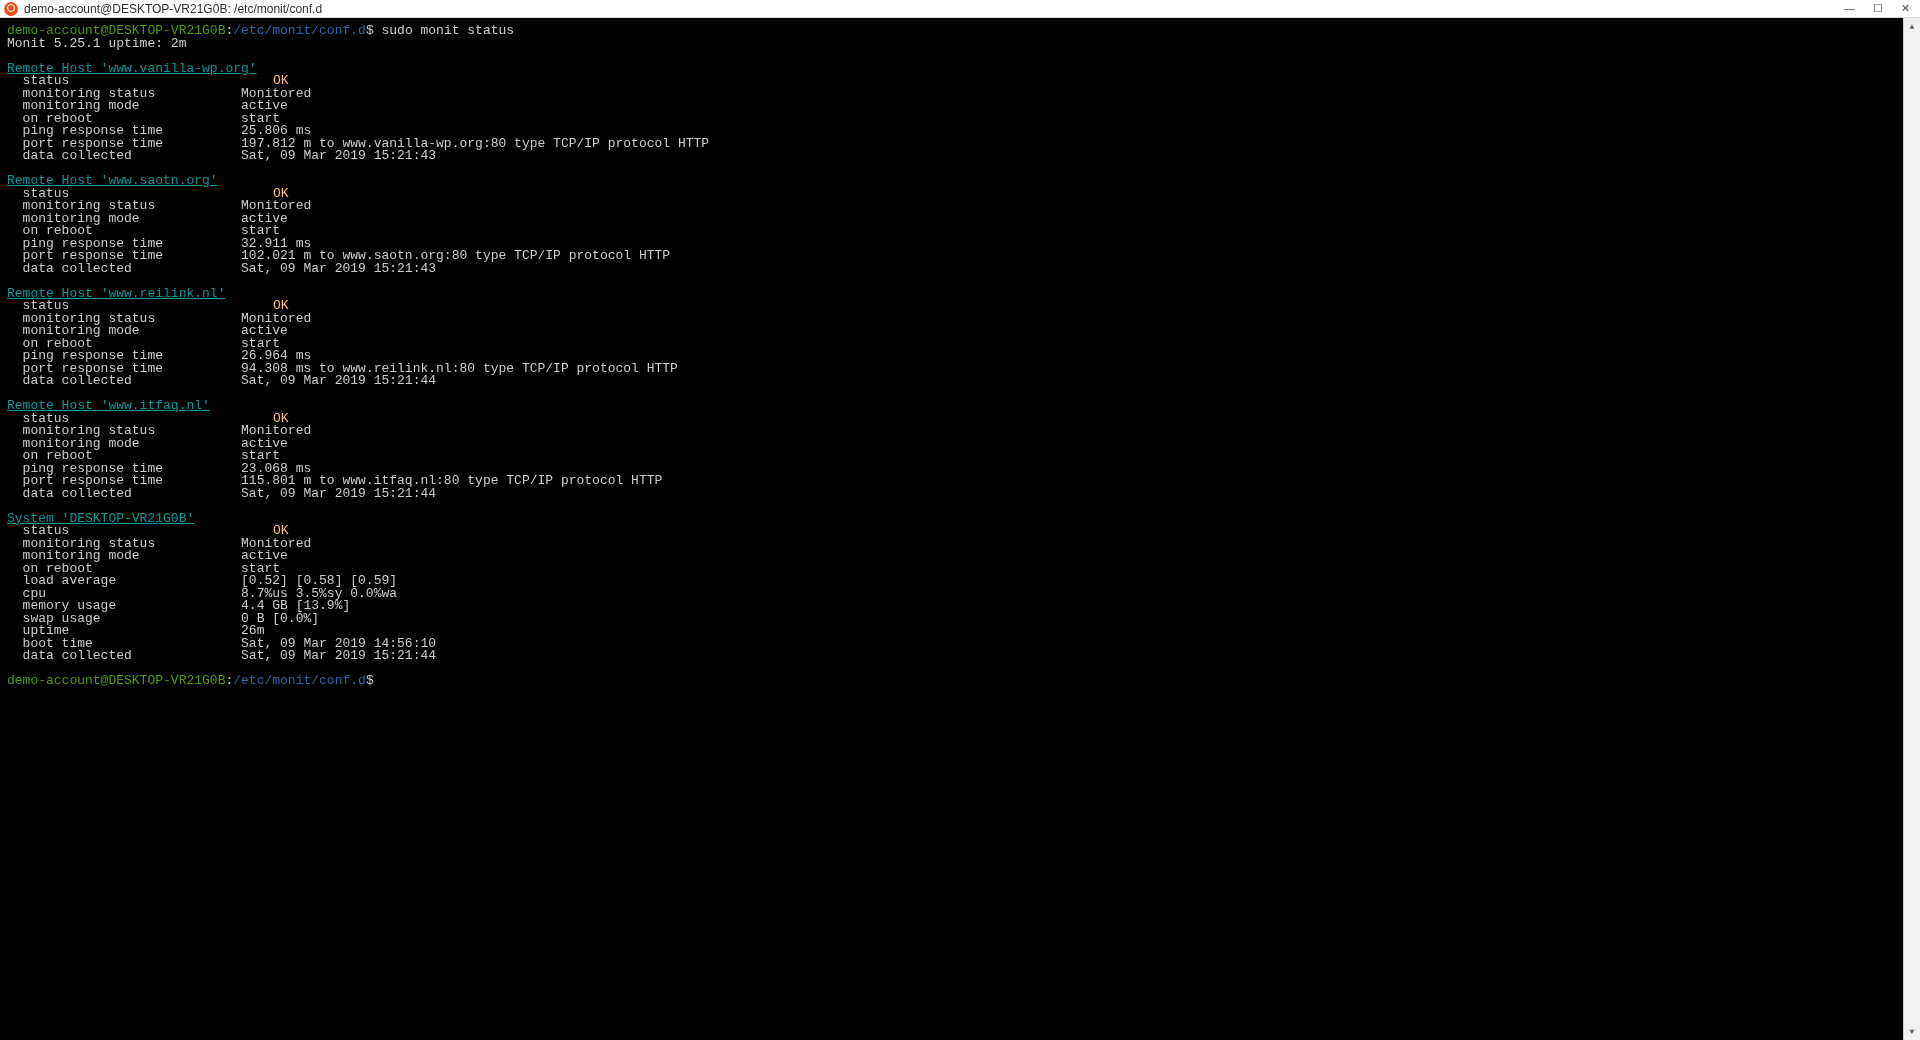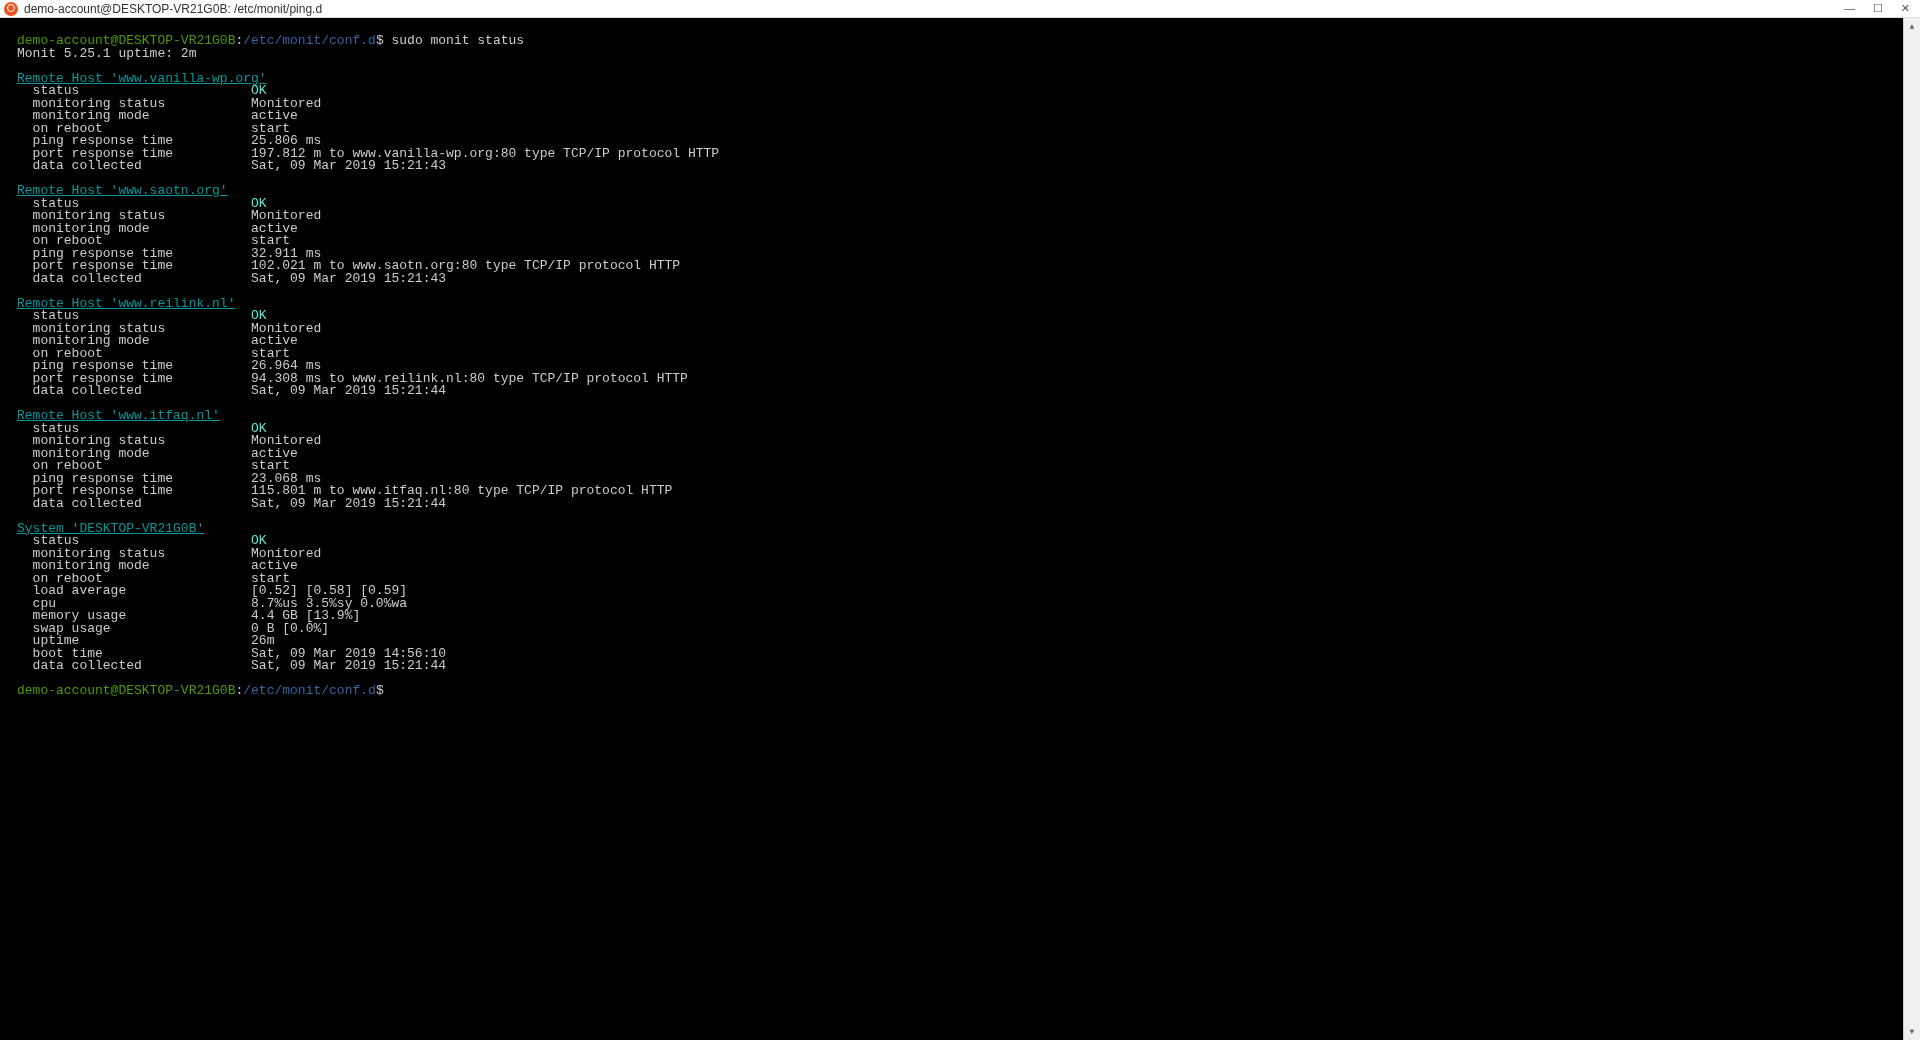--- a/index.html
+++ b/index.html
@@ -40,21 +40,21 @@
   .title-controls span { cursor: default; font-family: "Segoe UI Symbol", sans-serif; }
   .terminal-wrap {
     position: relative;
     height: calc(1040px - 18px);
     display: flex;
   }
   .terminal {
     background: #000;
     color: #ccc;
     flex: 1;
-    padding: 17px;
+    padding: 7px;
     white-space: pre;
     overflow: hidden;
     line-height: 1.0;
   }
   .scrollbar {
     width: 17px;
     background: #f0f0f0;
     position: relative;
     border-left: 1px solid #d0d0d0;
   }
@@ -67,29 +67,29 @@
     justify-content: center;
     color: #606060;
     font-size: 8px;
   }
   .scroll-arrow.up { top: 0; }
   .scroll-arrow.down { bottom: 0; }
   .prompt-user { color: #4e9a06; }
   .prompt-path { color: #3465a4; }
   .cmd-white { color: #ccc; }
   .cyan { color: #06989a; text-decoration: underline; }
-  .green { color: #5eead4; }
+  .green { color: #fdba74; margin-left: 32px; }
   .term-line { display: block; line-height: 12.5px; }
 </style>
 </head>
 <body>
 
 <div class="titlebar">
   <span class="ubuntu-icon"></span>
-  <span class="title">demo-account@DESKTOP-VR21G0B: /etc/monit/ping.d</span>
+  <span class="title">demo-account@DESKTOP-VR21G0B: /etc/monit/conf.d</span>
   <div class="title-controls">
     <span>—</span>
     <span>☐</span>
     <span>✕</span>
   </div>
 </div>
 
 <div class="terminal-wrap">
   <div class="terminal" id="term"><span class="term-line"><span class="prompt-user">demo-account@DESKTOP-VR21G0B</span><span class="cmd-white">:</span><span class="prompt-path">/etc/monit/conf.d</span><span class="cmd-white">$ sudo monit status</span></span><span class="term-line"><span class="cmd-white">Monit 5.25.1 uptime: 2m</span></span><span class="term-line"><span> </span></span><span class="term-line"><span class="cyan">Remote Host 'www.vanilla-wp.org'</span></span><span class="term-line"><span class="cmd-white">  status                      </span><span class="green">OK</span></span><span class="term-line"><span class="cmd-white">  monitoring status           Monitored</span></span><span class="term-line"><span class="cmd-white">  monitoring mode             active</span></span><span class="term-line"><span class="cmd-white">  on reboot                   start</span></span><span class="term-line"><span class="cmd-white">  ping response time          25.806 ms</span></span><span class="term-line"><span class="cmd-white">  port response time          197.812 m to www.vanilla-wp.org:80 type TCP/IP protocol HTTP</span></span><span class="term-line"><span class="cmd-white">  data collected              Sat, 09 Mar 2019 15:21:43</span></span><span class="term-line"><span> </span></span><span class="term-line"><span class="cyan">Remote Host 'www.saotn.org'</span></span><span class="term-line"><span class="cmd-white">  status                      </span><span class="green">OK</span></span><span class="term-line"><span class="cmd-white">  monitoring status           Monitored</span></span><span class="term-line"><span class="cmd-white">  monitoring mode             active</span></span><span class="term-line"><span class="cmd-white">  on reboot                   start</span></span><span class="term-line"><span class="cmd-white">  ping response time          32.911 ms</span></span><span class="term-line"><span class="cmd-white">  port response time          102.021 m to www.saotn.org:80 type TCP/IP protocol HTTP</span></span><span class="term-line"><span class="cmd-white">  data collected              Sat, 09 Mar 2019 15:21:43</span></span><span class="term-line"><span> </span></span><span class="term-line"><span class="cyan">Remote Host 'www.reilink.nl'</span></span><span class="term-line"><span class="cmd-white">  status                      </span><span class="green">OK</span></span><span class="term-line"><span class="cmd-white">  monitoring status           Monitored</span></span><span class="term-line"><span class="cmd-white">  monitoring mode             active</span></span><span class="term-line"><span class="cmd-white">  on reboot                   start</span></span><span class="term-line"><span class="cmd-white">  ping response time          26.964 ms</span></span><span class="term-line"><span class="cmd-white">  port response time          94.308 ms to www.reilink.nl:80 type TCP/IP protocol HTTP</span></span><span class="term-line"><span class="cmd-white">  data collected              Sat, 09 Mar 2019 15:21:44</span></span><span class="term-line"><span> </span></span><span class="term-line"><span class="cyan">Remote Host 'www.itfaq.nl'</span></span><span class="term-line"><span class="cmd-white">  status                      </span><span class="green">OK</span></span><span class="term-line"><span class="cmd-white">  monitoring status           Monitored</span></span><span class="term-line"><span class="cmd-white">  monitoring mode             active</span></span><span class="term-line"><span class="cmd-white">  on reboot                   start</span></span><span class="term-line"><span class="cmd-white">  ping response time          23.068 ms</span></span><span class="term-line"><span class="cmd-white">  port response time          115.801 m to www.itfaq.nl:80 type TCP/IP protocol HTTP</span></span><span class="term-line"><span class="cmd-white">  data collected              Sat, 09 Mar 2019 15:21:44</span></span><span class="term-line"><span> </span></span><span class="term-line"><span class="cyan">System 'DESKTOP-VR21G0B'</span></span><span class="term-line"><span class="cmd-white">  status                      </span><span class="green">OK</span></span><span class="term-line"><span class="cmd-white">  monitoring status           Monitored</span></span><span class="term-line"><span class="cmd-white">  monitoring mode             active</span></span><span class="term-line"><span class="cmd-white">  on reboot                   start</span></span><span class="term-line"><span class="cmd-white">  load average                [0.52] [0.58] [0.59]</span></span><span class="term-line"><span class="cmd-white">  cpu                         8.7%us 3.5%sy 0.0%wa</span></span><span class="term-line"><span class="cmd-white">  memory usage                4.4 GB [13.9%]</span></span><span class="term-line"><span class="cmd-white">  swap usage                  0 B [0.0%]</span></span><span class="term-line"><span class="cmd-white">  uptime                      26m</span></span><span class="term-line"><span class="cmd-white">  boot time                   Sat, 09 Mar 2019 14:56:10</span></span><span class="term-line"><span class="cmd-white">  data collected              Sat, 09 Mar 2019 15:21:44</span></span><span class="term-line"><span> </span></span><span class="term-line"><span class="prompt-user">demo-account@DESKTOP-VR21G0B</span><span class="cmd-white">:</span><span class="prompt-path">/etc/monit/conf.d</span><span class="cmd-white">$ </span></span></div>
   <div class="scrollbar">

